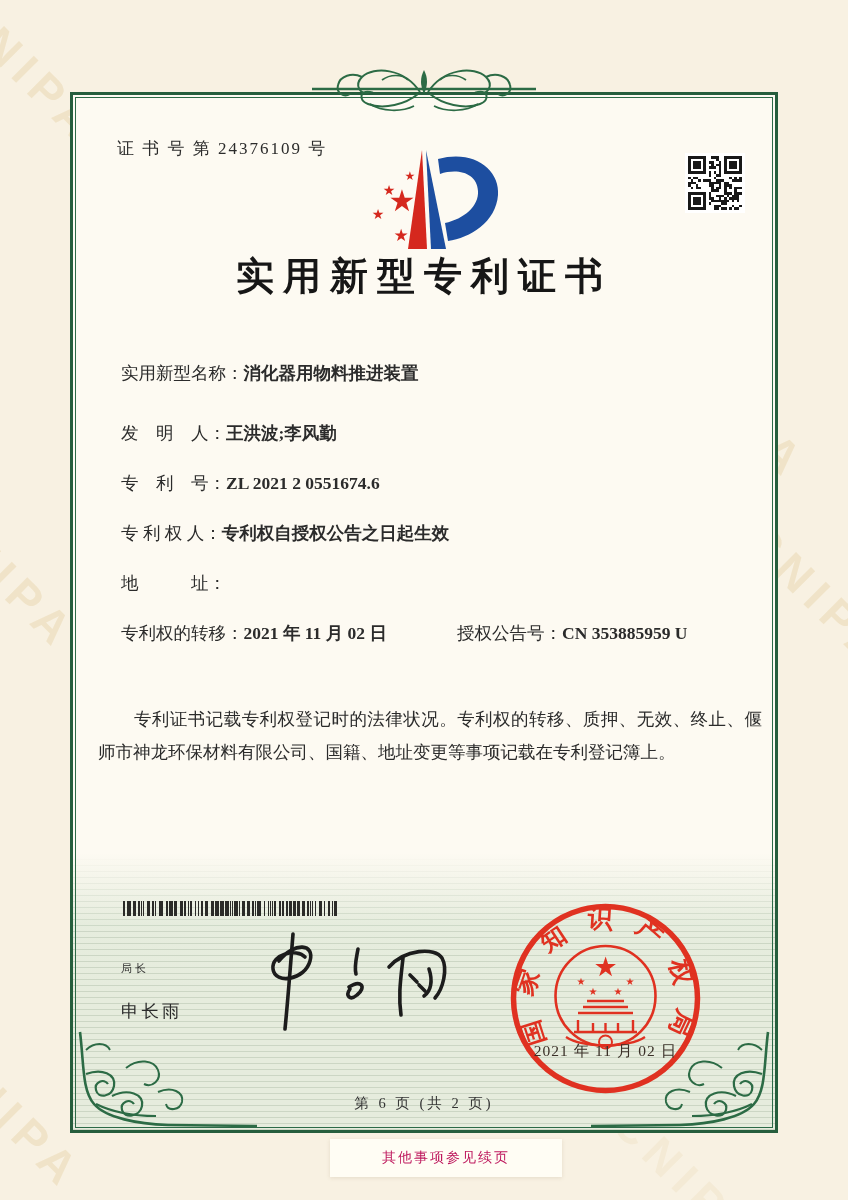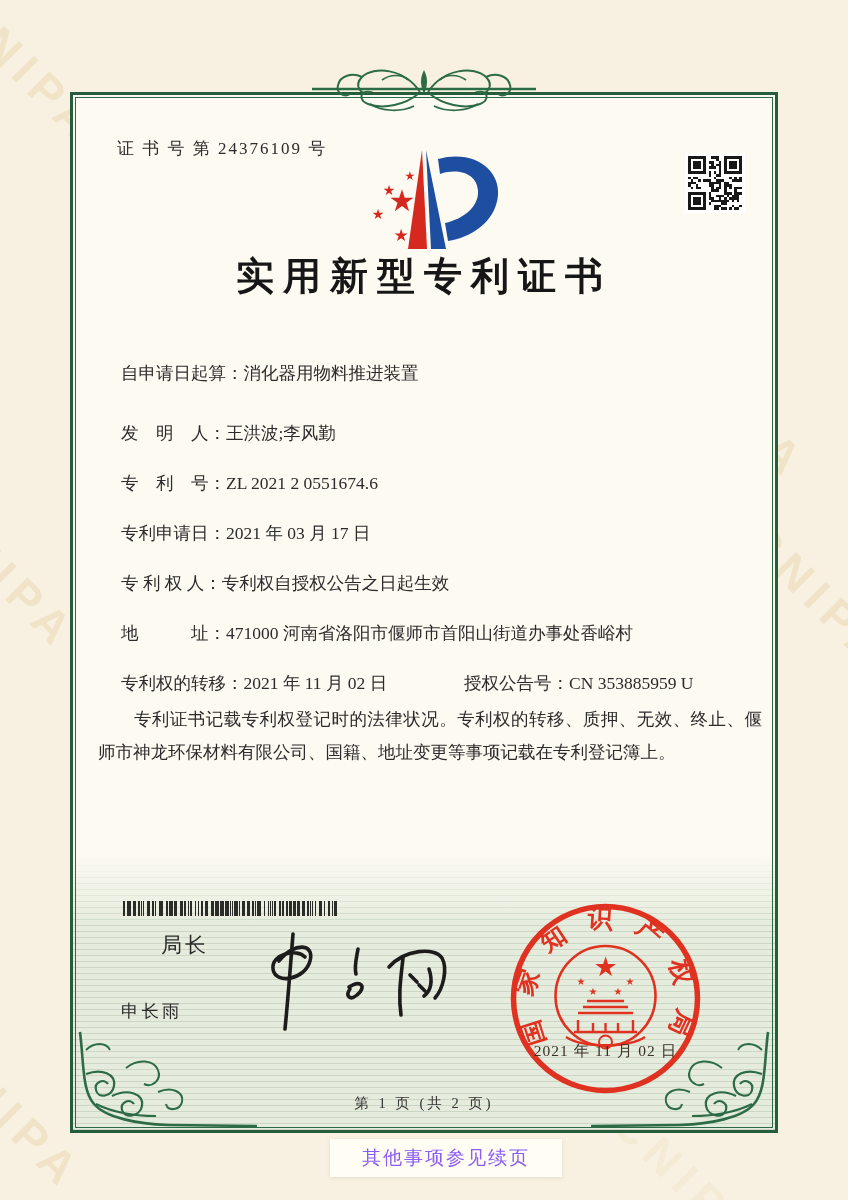--- a/index.html
+++ b/index.html
@@ -39,47 +39,47 @@
       padding:3px;box-sizing:border-box;z-index:3;}
   .qr i{display:block;}
   .qr i.on{background:#181818;}
   .title{position:absolute;left:0;right:0;top:156px;text-align:center;
     font-size:38px;font-weight:700;letter-spacing:9px;color:#161616;z-index:3;}
   
   .fields{position:absolute;left:48px;top:266px;right:34px;z-index:3;font-size:17.5px;}
   .row{display:flex;margin-bottom:26px;line-height:24px;position:relative;}
   .row.gapbig{margin-bottom:36px;}
   .row .lab{white-space:pre;}
-  .row .val{white-space:pre;}
-  .grant2{position:absolute;left:343px;top:0;display:flex;}
+  .row .val{white-space:pre;font-weight:bold;}
+  .grant2{position:absolute;left:336px;top:0;display:flex;}
   
   .paras{position:absolute;left:25px;top:608px;width:664px;z-index:3;
     font-size:17.5px;line-height:33px;text-align:justify;}
   .paras p{margin:0;text-indent:2.05em;}
   
   .barcode{position:absolute;left:50px;top:806px;width:220px;height:15px;display:flex;z-index:3;}
   .barcode i{background:#2b2b28;height:100%;flex:none;}
-  .sig-title{position:absolute;left:48px;top:836px;font-size:21px;letter-spacing:3px;z-index:3;margin-left:40px;}
+  .sig-title{position:absolute;left:48px;top:866px;font-size:11px;letter-spacing:3px;z-index:3;}
   .sig-name{position:absolute;left:48px;top:904px;font-size:17.5px;letter-spacing:3px;z-index:3;}
   .autograph{position:absolute;left:148px;top:832px;width:250px;height:115px;z-index:3;}
   .seal{position:absolute;left:435px;top:806px;width:195px;height:195px;z-index:4;}
   .seal svg{position:absolute;inset:0;opacity:.95;}
   .seal .sealdate{position:absolute;left:0;right:0;top:140px;text-align:center;
     font-size:15.5px;letter-spacing:1px;color:#3a3028;z-index:5;}
   .pageinfo{position:absolute;left:0;right:0;top:999px;text-align:center;
     font-size:14.5px;letter-spacing:3px;color:#333;z-index:3;}
   
   .top-ornament{position:absolute;left:312px;top:58px;width:224px;height:62px;z-index:4;}
   .corner{position:absolute;width:185px;height:100px;z-index:5;pointer-events:none;}
   .corner.bl{left:-1px;bottom:0;}
   .corner.br{right:-1px;bottom:0;transform:scaleX(-1);}
   
   .note{position:absolute;left:330px;top:1139px;width:232px;height:38px;z-index:3;
     background:#fffdf4;box-shadow:0 1px 4px rgba(120,100,60,.15);
-    text-align:center;line-height:38px;font-size:19px;letter-spacing:2px;color:#8b5cf6;}
+    text-align:center;line-height:38px;font-size:14px;letter-spacing:2px;color:#be185d;}
 </style>
 </head>
 <body>
 
 <div class="page">
 
   <span class="wm" style="left:-20px;top:-14px;">CNIPA</span>
   <span class="wm faint" style="left:430px;top:110px;">CNIPA</span>
   <span class="wm" style="left:688px;top:322px;">CNIPA</span>
   <span class="wm" style="left:-42px;top:492px;">CNIPA</span>
@@ -548,42 +548,37 @@
         <i></i>
         <i class="on"></i>
         <i class="on"></i>
         <i></i>
       </div>
 
     <div class="title">实用新型专利证书</div>
 
     <div class="fields">
       <div class="row gapbig">
-        <span class="lab">自申请日起算：</span>
+        <span class="lab">实用新型名称：</span>
         <span class="val">消化器用物料推进装置</span>
       </div>
       <div class="row">
         <span class="lab">发　明　人：</span>
         <span class="val">王洪波;李风勤</span>
       </div>
       <div class="row">
         <span class="lab">专　利　号：</span>
         <span class="val">ZL 2021 2 0551674.6</span>
       </div>
       <div class="row">
-        <span class="lab">专利申请日：</span>
-        <span class="val">2021 年 03 月 17 日</span>
-      </div>
-      <div class="row">
         <span class="lab">专 利 权 人：</span>
         <span class="val">专利权自授权公告之日起生效</span>
       </div>
       <div class="row">
         <span class="lab">地　　　址：</span>
-        <span class="val">471000 河南省洛阳市偃师市首阳山街道办事处香峪村</span>
       </div>
       <div class="row">
         <span class="lab">专利权的转移：</span>
         <span class="val">2021 年 11 月 02 日</span>
         <span class="grant2">
           <span class="lab">授权公告号：</span>
           <span class="val">CN 353885959 U</span>
         </span>
       </div>
     </div>
@@ -684,21 +679,21 @@
           <text x="97.5" y="75" font-size="27" text-anchor="middle">★</text>
           <text x="73" y="84" font-size="10" text-anchor="middle">★</text>
           <text x="85" y="94" font-size="10" text-anchor="middle">★</text>
           <text x="110" y="94" font-size="10" text-anchor="middle">★</text>
           <text x="122" y="84" font-size="10" text-anchor="middle">★</text>
         </g>
       </svg>
       <div class="sealdate">2021 年 11 月 02 日</div>
     </div>
 
-    <div class="pageinfo">第 1 页 (共 2 页)</div>
+    <div class="pageinfo">第 6 页 (共 2 页)</div>
 
     <svg class="corner bl" viewBox="0 0 185 100" fill="none" stroke="#2c6b45" stroke-width="2.2">
       <path d="M8,2 C12,34 10,60 22,74 C34,88 66,94 96,95 L185,96" stroke-width="2.6"></path>
       <path d="M14,44 C30,38 44,44 42,56 C40,67 26,69 24,60 C22,52 32,48 36,54"></path>
       <path d="M40,66 C56,58 72,64 70,76 C68,87 52,89 50,80 C48,72 58,68 62,74"></path>
       <path d="M24,74 C40,82 62,86 84,86"></path>
       <path d="M54,38 C66,28 82,30 86,40 C90,50 80,58 72,54" stroke-width="2"></path>
       <path d="M86,62 C100,56 112,62 110,72 C108,80 96,82 94,74" stroke-width="2"></path>
       <path d="M14,20 C22,12 34,12 38,20" stroke-width="1.8"></path>
     </svg>

